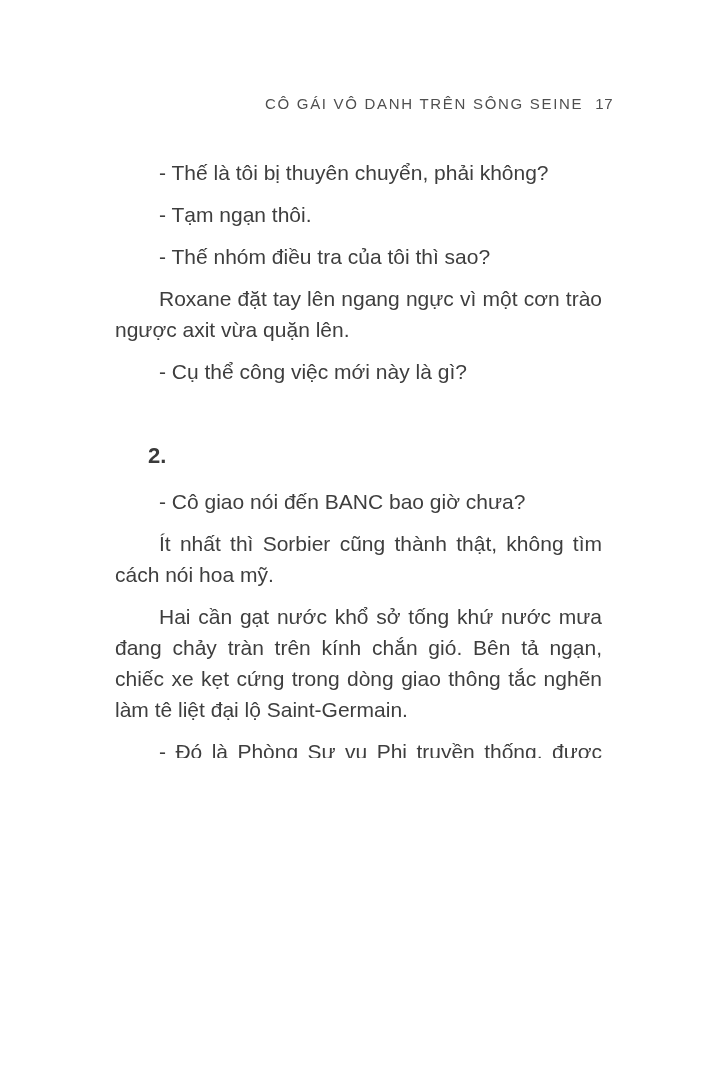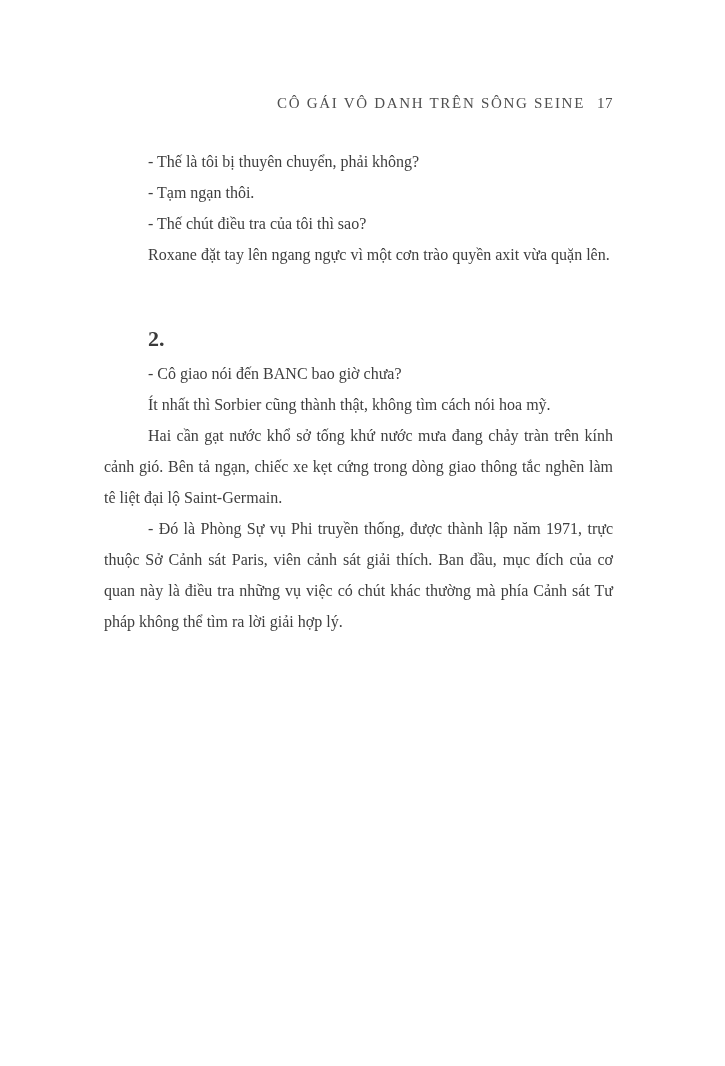--- a/index.html
+++ b/index.html
@@ -6,21 +6,21 @@
     margin: 0;
     padding: 0;
     background: #ffffff;
   }
   .page {
     position: relative;
     width: 725px;
     height: 758px;
     background: #ffffff;
     overflow: hidden;
-    font-family: Liberation Serif, serif;
+    font-family: Liberation Sans, sans-serif;
   }
   .page-header {
     position: absolute;
     top: 95px;
     left: 104px;
     width: 509px;
     text-align: right;
     font-size: 15px;
     letter-spacing: 1.7px;
     color: #4f4f4f;
@@ -33,22 +33,22 @@
     letter-spacing: 0.5px;
   }
   .text-block {
     position: absolute;
     top: 146px;
     left: 104px;
     width: 509px;
     color: #3e3e3e;
   }
   .text-block p {
-    margin: 0;
-    font-size: 16px;
+    margin: 11px;
+    font-size: 21px;
     line-height: 31px;
     text-align: justify;
     text-indent: 44px;
   }
   .section-heading {
     margin: 49px 0 0 0;
     padding-left: 44px;
     font-size: 22px;
     line-height: 39px;
     font-weight: bold;
@@ -60,24 +60,25 @@
 
 <div class="page">
 
   <div class="page-header">
     <span class="running-title">CÔ GÁI VÔ DANH TRÊN SÔNG SEINE</span><span class="page-number">17</span>
   </div>
 
   <div class="text-block">
     <p>- Thế là tôi bị thuyên chuyển, phải không?</p>
     <p>- Tạm ngạn thôi.</p>
-    <p>- Thế chút điều tra của tôi thì sao?</p>
-    <p>Roxane đặt tay lên ngang ngực vì một cơn trào quyền axit vừa quặn lên.</p>
+    <p>- Thế nhóm điều tra của tôi thì sao?</p>
+    <p>Roxane đặt tay lên ngang ngực vì một cơn trào ngược axit vừa quặn lên.</p>
+    <p>- Cụ thể công việc mới này là gì?</p>
 
     <h2 class="section-heading">2.</h2>
 
     <p>- Cô giao nói đến BANC bao giờ chưa?</p>
     <p>Ít nhất thì Sorbier cũng thành thật, không tìm cách nói hoa mỹ.</p>
-    <p>Hai cần gạt nước khổ sở tống khứ nước mưa đang chảy tràn trên kính cảnh gió. Bên tả ngạn, chiếc xe kẹt cứng trong dòng giao thông tắc nghẽn làm tê liệt đại lộ Saint-Germain.</p>
+    <p>Hai cần gạt nước khổ sở tống khứ nước mưa đang chảy tràn trên kính chắn gió. Bên tả ngạn, chiếc xe kẹt cứng trong dòng giao thông tắc nghẽn làm tê liệt đại lộ Saint-Germain.</p>
     <p>- Đó là Phòng Sự vụ Phi truyền thống, được thành lập năm 1971, trực thuộc Sở Cảnh sát Paris, viên cảnh sát giải thích. Ban đầu, mục đích của cơ quan này là điều tra những vụ việc có chút khác thường mà phía Cảnh sát Tư pháp không thể tìm ra lời giải hợp lý.</p>
   </div>
 
 </div>
 
 </body></html>

